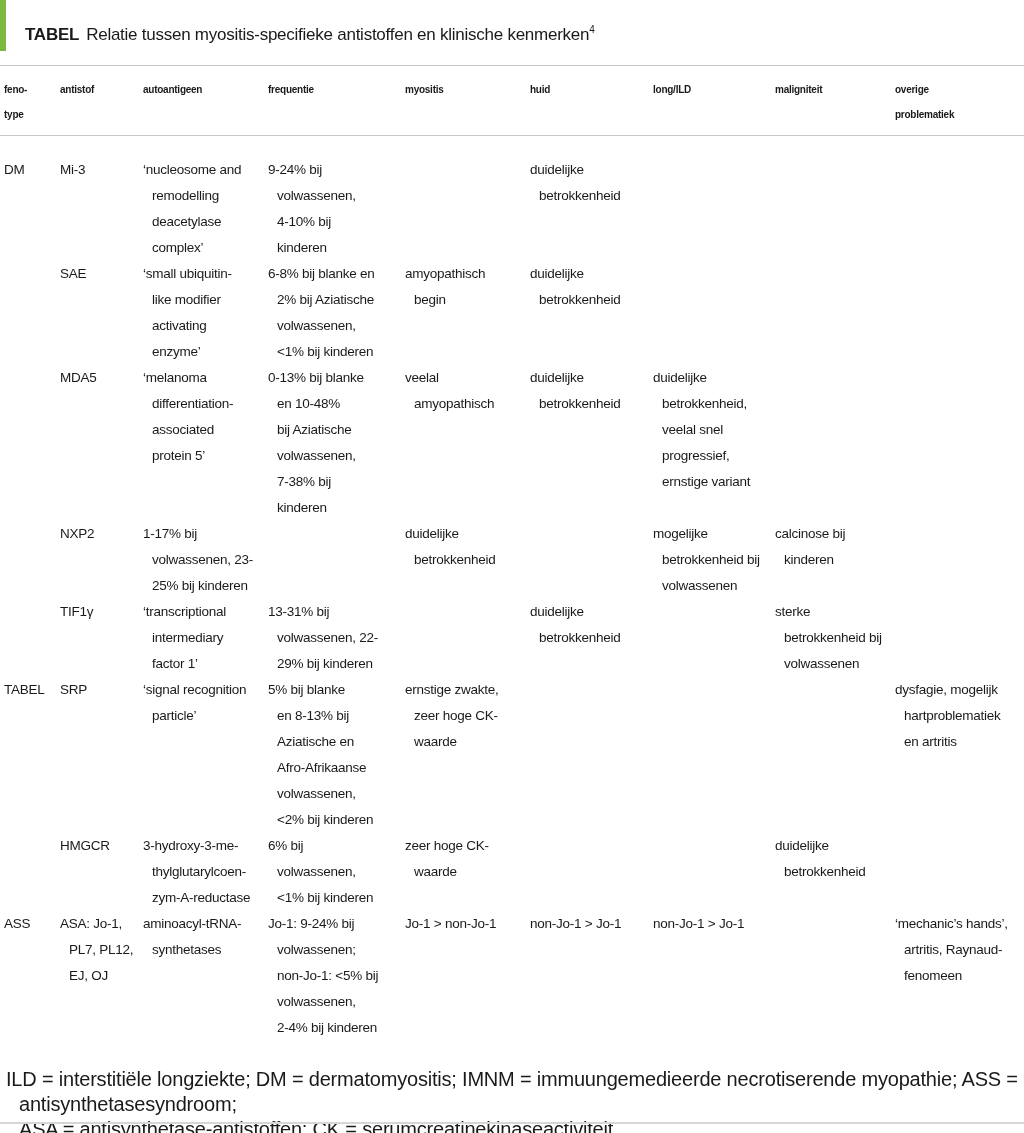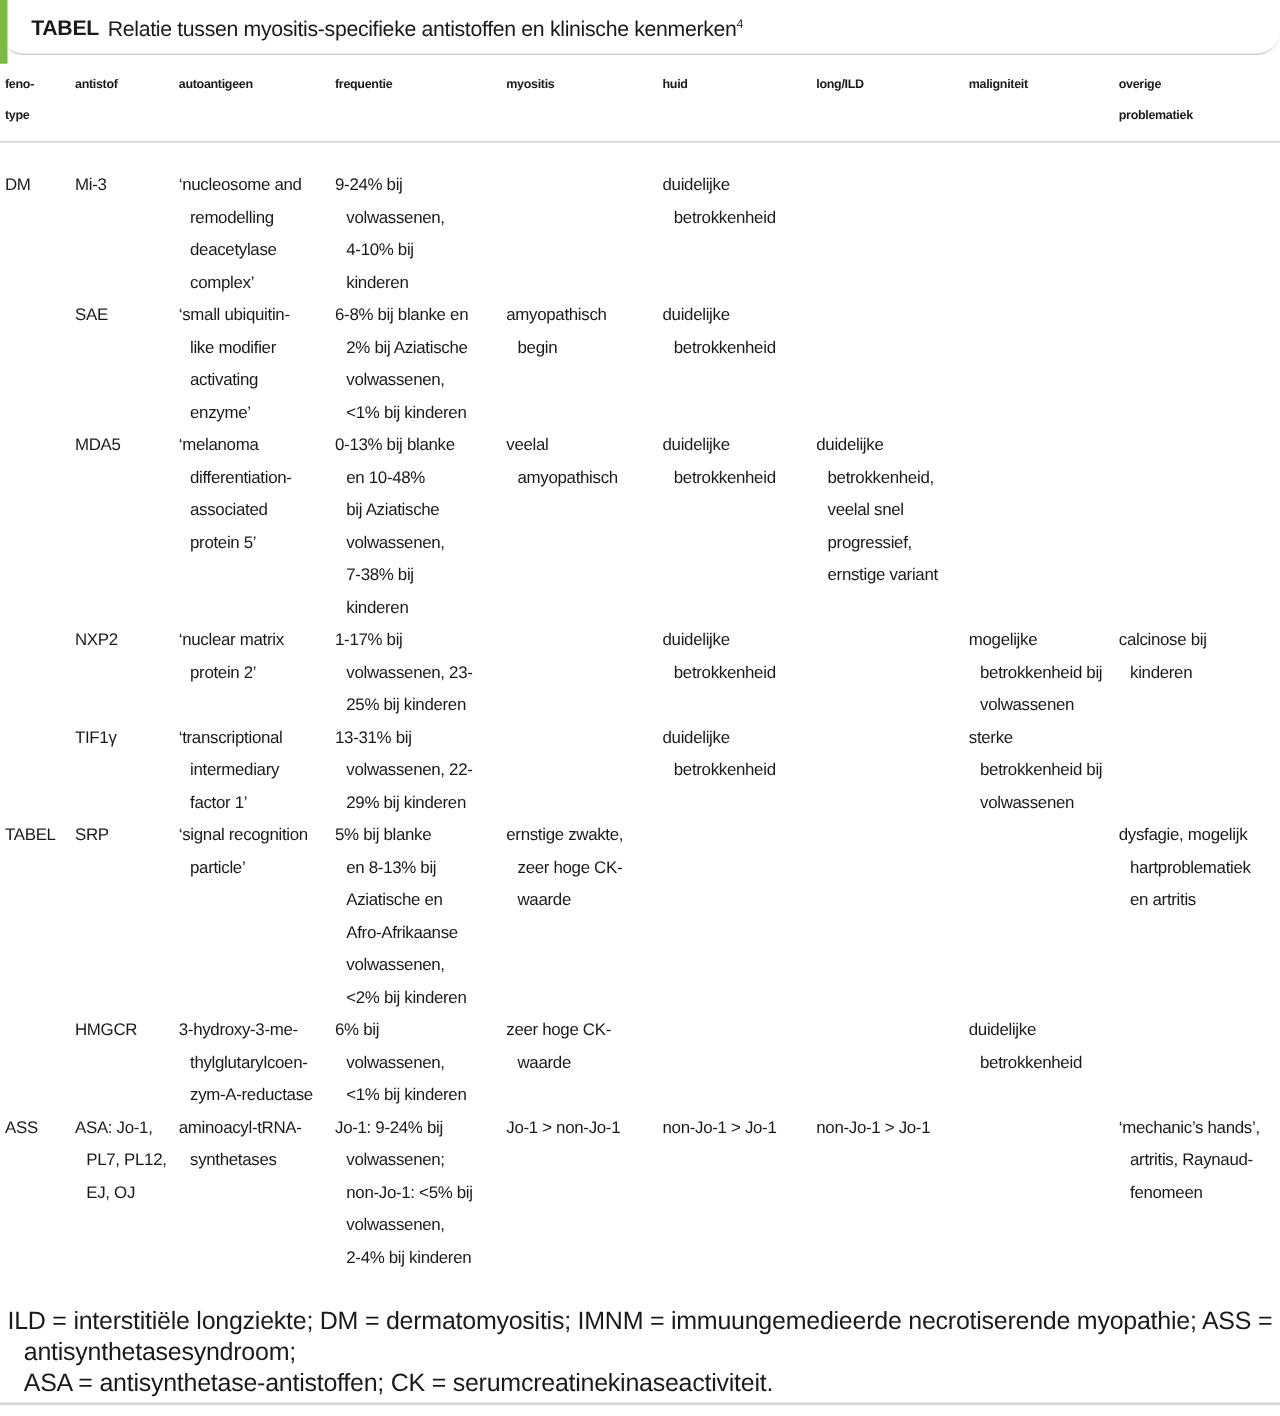--- a/index.html
+++ b/index.html
@@ -9,23 +9,23 @@
     width:1024px; height:1133px;
     background:#ffffff;
     font-family:"Liberation Sans", sans-serif;
     color:#1a1a1a;
     overflow:hidden;
     letter-spacing:-0.25px;
   }
   
   .title-block {
     position:relative;
-    height:44px;
+    height:66px;
     border-bottom:1px solid #c7c7c7;
-    display:flex; align-items:center;border-radius:19px;
+    display:flex; align-items:center;
   }
   .accent-bar {
     position:absolute; left:0; top:0;
     width:6px; height:51px;
     background:#7cb940;
   }
   .title-text {
     padding-left:25px;
     font-size:17px;
     line-height:20px;
@@ -160,22 +160,20 @@
 betrokkenheid,
 veelal snel
 progressief,
 ernstige variant</div>
         <div class="cell"></div>
         <div class="cell"></div>
       </div>
       <div class="grid-row">
         <div class="cell"></div>
         <div class="cell">NXP2</div>
-        <div class="cell">‘nuclear matrix
-protein 2’</div>
         <div class="cell">1-17% bij
 volwassenen, 23-
 25% bij kinderen</div>
         <div class="cell"></div>
         <div class="cell">duidelijke
 betrokkenheid</div>
         <div class="cell"></div>
         <div class="cell">mogelijke
 betrokkenheid bij
 volwassenen</div>

